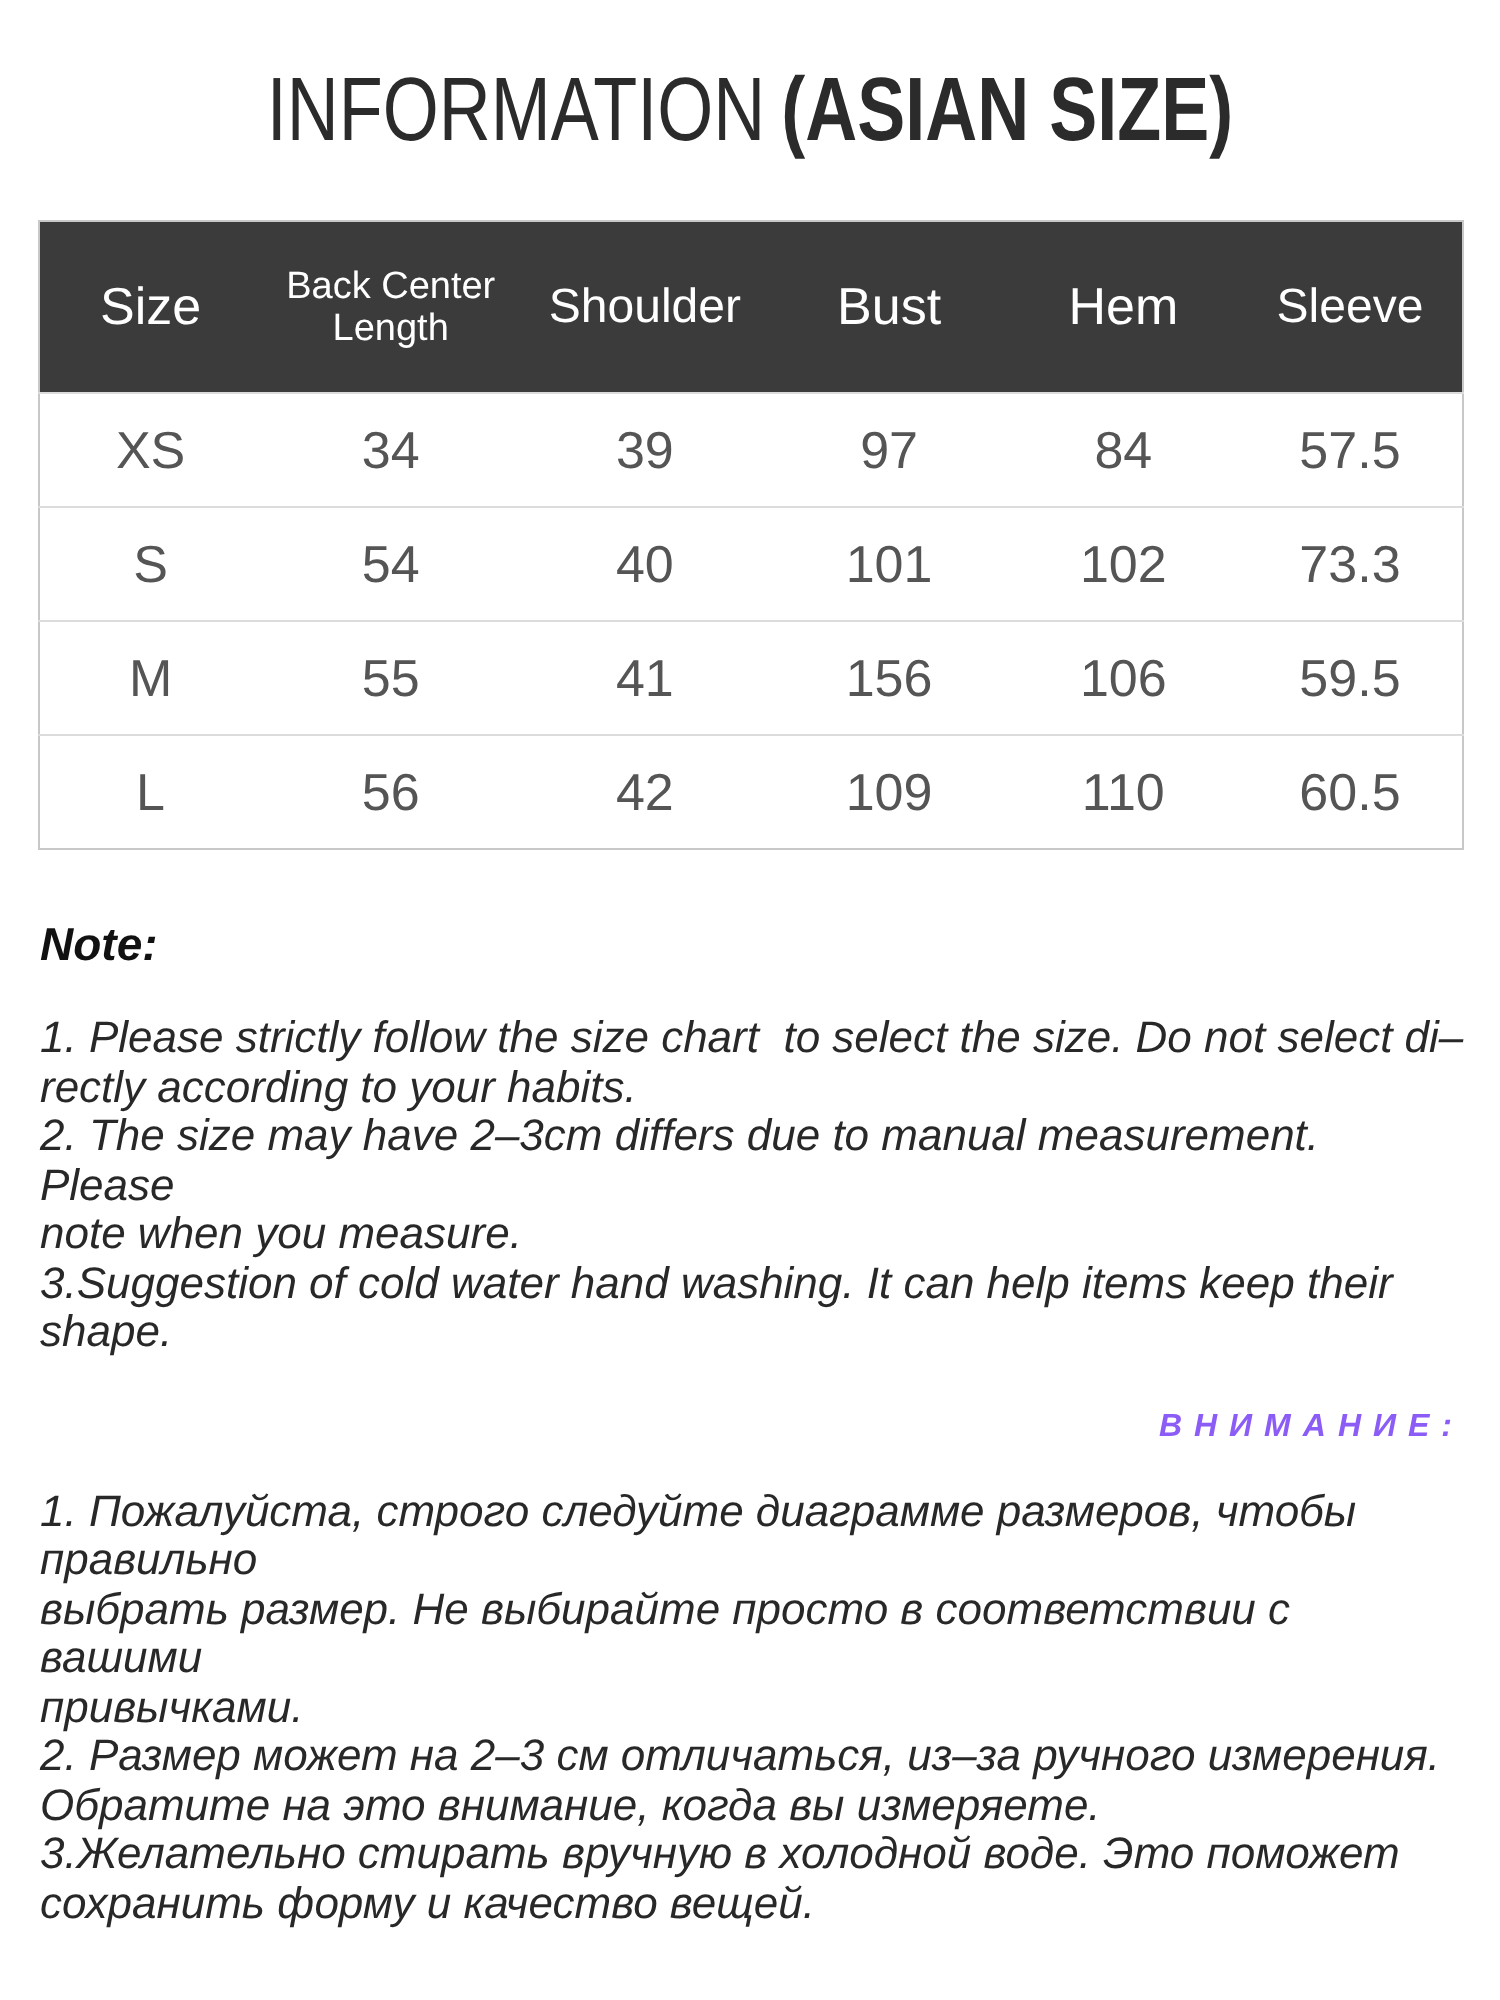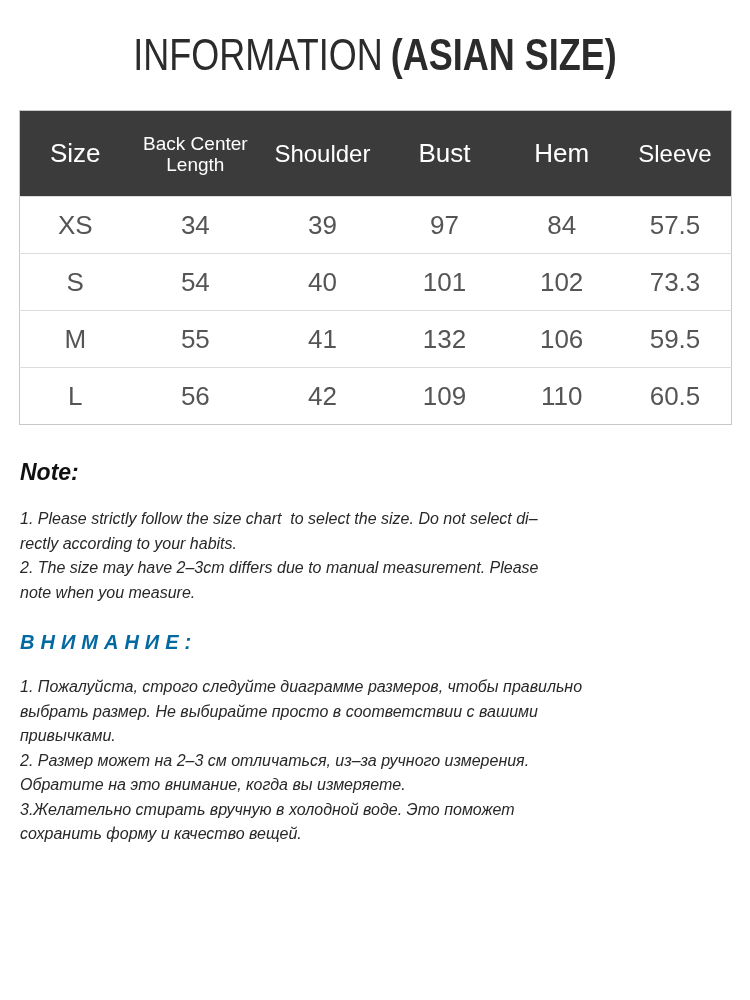--- a/index.html
+++ b/index.html
@@ -70,28 +70,29 @@
   
   .text-block { margin: 0 18px 0 20px; color: var(--body-text); font-style: italic; }
   .note-heading {
     margin: 34px 0 0 0;
     font-size: 23px;
     font-weight: bold;
     color: #111111;
   }
   .attention-heading {
     margin: 26px 0 0 0;
-    font-size: 20px;
+    font-size: 16px;
     font-weight: bold;
     letter-spacing: 6px;
-    color: #0369a1;
+    color: #8b5cf6;
+    text-align: right;
   }
   .para {
     margin: 0;
-    font-size: 16px;
+    font-size: 22px;
     line-height: 24.5px;
     white-space: pre-wrap;
   }
   .para.first { margin-top: 21px; }
 </style>
 </head>
 <body>
 
 <div class="page">
 
@@ -131,41 +132,43 @@
         <td>54</td>
         <td>40</td>
         <td>101</td>
         <td>102</td>
         <td>73.3</td>
       </tr>
       <tr>
         <td>M</td>
         <td>55</td>
         <td>41</td>
-        <td>132</td>
+        <td>156</td>
         <td>106</td>
         <td>59.5</td>
       </tr>
       <tr>
         <td>L</td>
         <td>56</td>
         <td>42</td>
         <td>109</td>
         <td>110</td>
         <td>60.5</td>
       </tr>
     </tbody>
   </table>
 
   <div class="text-block">
     <h2 class="note-heading">Note:</h2>
     <p class="para first">1. Please strictly follow the size chart  to select the size. Do not select di–
 rectly according to your habits.</p>
     <p class="para">2. The size may have 2–3cm differs due to manual measurement. Please
 note when you measure.</p>
+    <p class="para">3.Suggestion of cold water hand washing. It can help items keep their
+shape.</p>
   </div>
 
   <div class="text-block">
     <h2 class="attention-heading">ВНИМАНИЕ:</h2>
     <p class="para first">1. Пожалуйста, строго следуйте диаграмме размеров, чтобы правильно
 выбрать размер. Не выбирайте просто в соответствии с вашими
 привычками.</p>
     <p class="para">2. Размер может на 2–3 см отличаться, из–за ручного измерения.
 Обратите на это внимание, когда вы измеряете.</p>
     <p class="para">3.Желательно стирать вручную в холодной воде. Это поможет

